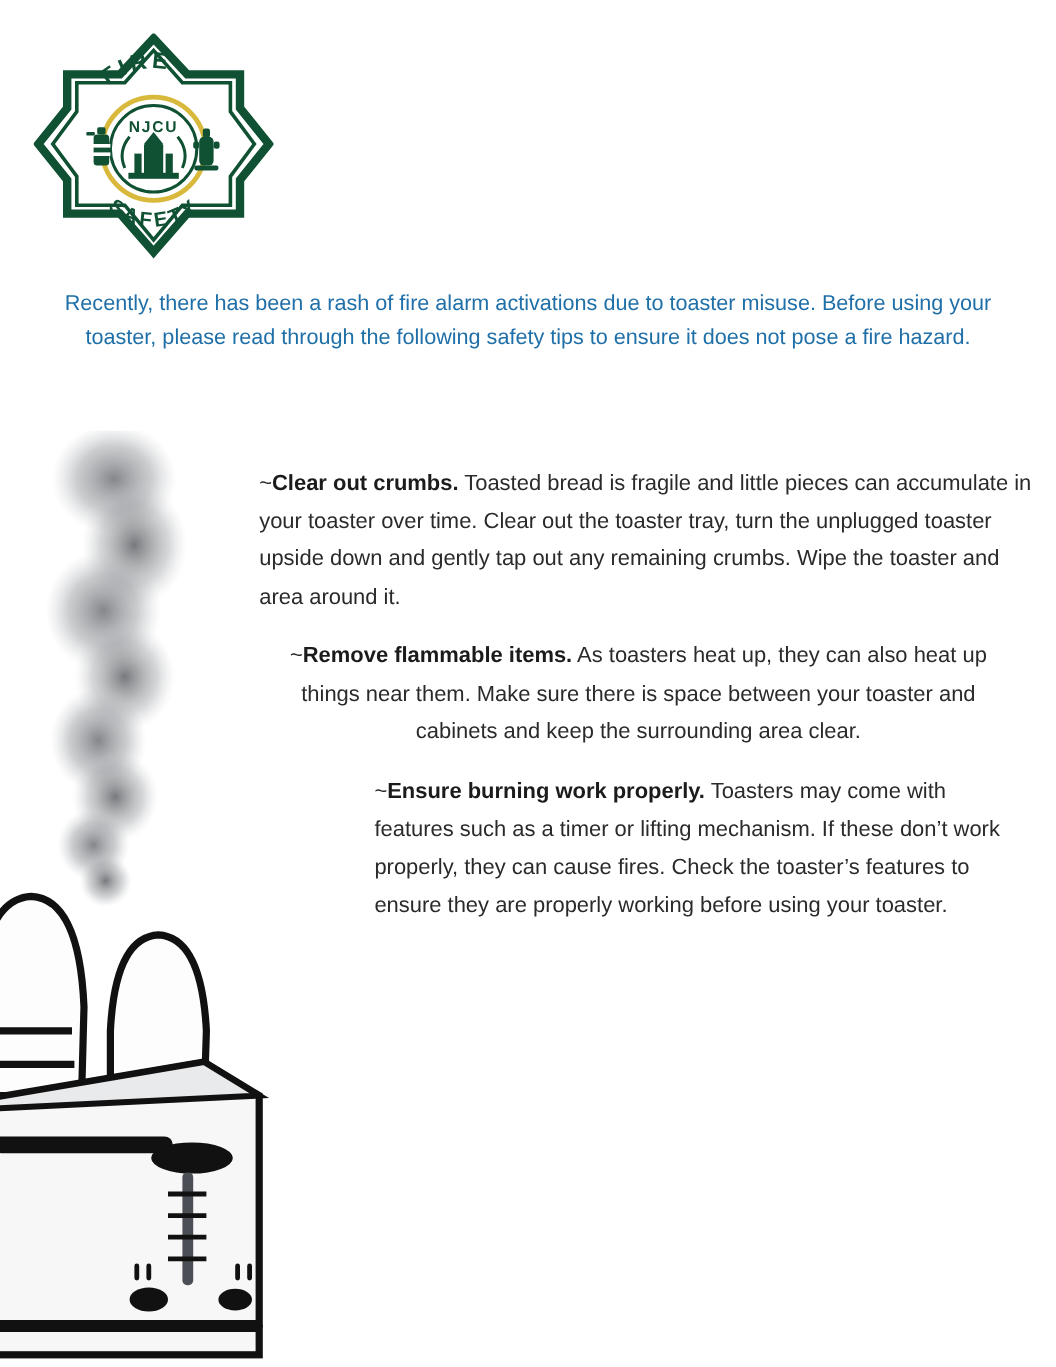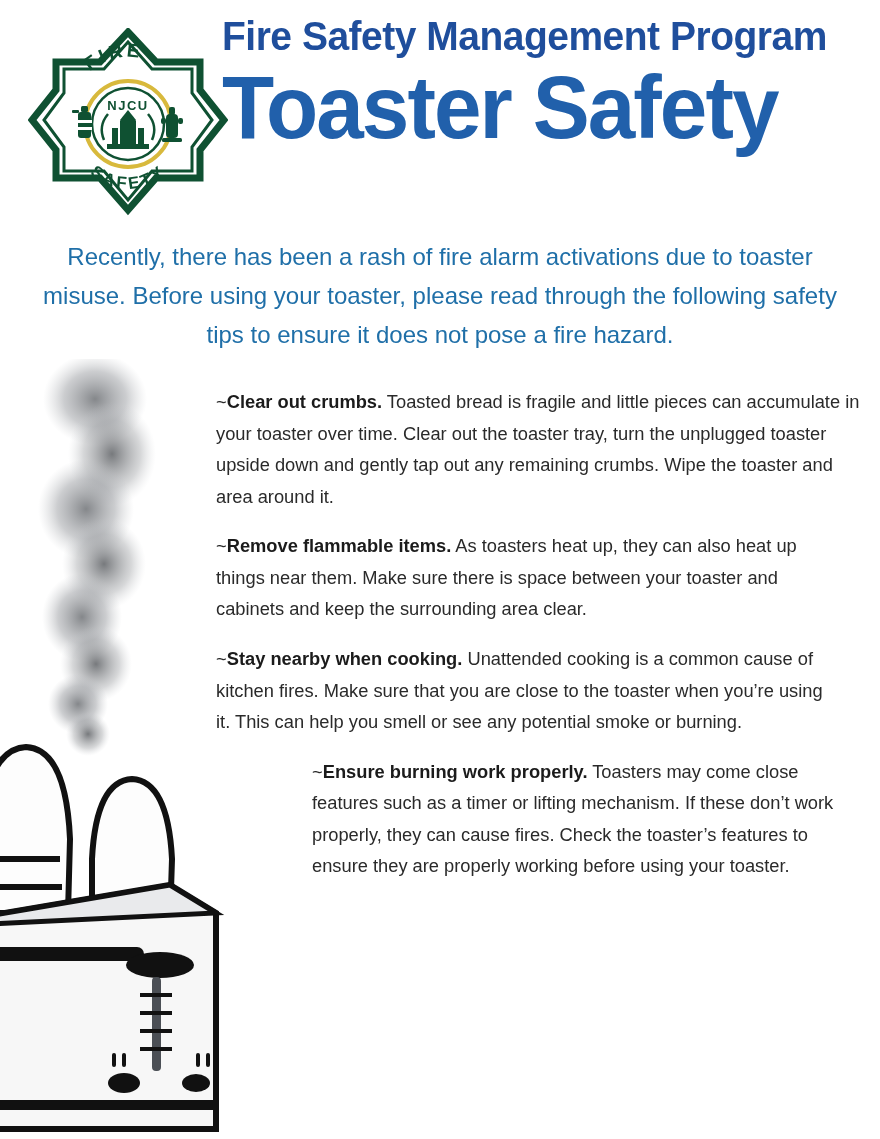--- a/index.html
+++ b/index.html
@@ -59,21 +59,21 @@
   }
 
   
   .intro {
     position: absolute;
     top: 238px;
     left: 24px;
     width: 832px;
     text-align: center;
     color: #1f6fa8;
-    font-size: 24px;
+    font-size: 18px;
     line-height: 1.62;
     font-family: "Liberation Sans", sans-serif;
   }
 
   
   .tips {
     position: absolute;
     top: 368px;
     left: 0;
     width: 880px;
@@ -86,21 +86,21 @@
   }
   .tip b {
     font-weight: bold;
     color: #1b1b1b;
   }
   .tip-1, .tip-2, .tip-3 {
     margin-left: 216px;
     width: 642px;
   }
   .tip-1 { width: 646px; }
-  .tip-2 { width: 632px; }
+  .tip-2 { width: 632px; text-align: center; }
   .tip-3 { width: 622px; }
   .tip-4, .tip-5 {
     margin-left: 312px;
     width: 540px;
   }
   .tip-4 { margin-bottom: 23px; }
 
   
   .art {
     position: absolute;
@@ -163,24 +163,20 @@
       <g fill="#0f5132">
         <rect x="138" y="86" width="12" height="24" rx="4"></rect>
         <rect x="133" y="90" width="5" height="6" rx="2"></rect>
         <rect x="150" y="90" width="5" height="6" rx="2"></rect>
         <rect x="141" y="79" width="6" height="8" rx="2"></rect>
         <rect x="134" y="110" width="20" height="4" rx="1.5"></rect>
       </g>
     </svg>
   </div>
 
-  <div class="title-block">
-    <div class="title-line1">Fire Safety Management Program</div>
-    <div class="title-line2">Toaster Safety</div>
-  </div>
 </div>
 
 <div class="intro">Recently, there has been a rash of fire alarm activations due to toaster misuse. Before using your toaster, please read through the following safety tips to ensure it does not pose a fire hazard.</div>
 
 <div class="art">
   <svg viewBox="0 0 230 780" width="230" height="780">
     <defs>
       <radialGradient id="smokeG" cx="50%" cy="50%" r="50%">
         <stop offset="0%" stop-color="#6f7276" stop-opacity="0.85"></stop>
         <stop offset="60%" stop-color="#8d9095" stop-opacity="0.45"></stop>
@@ -242,22 +238,19 @@
 <div class="tips">
 
   <p class="tip tip-1">
     <span>~</span><b>Clear out crumbs.</b><span> Toasted bread is fragile and little pieces can accumulate in your toaster over time. Clear out the toaster tray, turn the unplugged toaster upside down and gently tap out any remaining crumbs. Wipe the toaster and area around it.</span>
   </p>
 
   <p class="tip tip-2">
     <span>~</span><b>Remove flammable items.</b><span> As toasters heat up, they can also heat up things near them. Make sure there is space between your toaster and cabinets and keep the surrounding area clear.</span>
   </p>
 
-  <p class="tip tip-3">
-    <span>~</span><b>Stay nearby when cooking.</b><span> Unattended cooking is a common cause of kitchen fires. Make sure that you are close to the toaster when you’re using it. This can help you smell or see any potential smoke or burning.</span>
+
+  <p class="tip tip-4">
+    <span>~</span><b>Ensure burning work properly.</b><span> Toasters may come with features such as a timer or lifting mechanism. If these don’t work properly, they can cause fires. Check the toaster’s features to ensure they are properly working before using your toaster.</span>
   </p>
 
-  <p class="tip tip-4">
-    <span>~</span><b>Ensure burning work properly.</b><span> Toasters may come close features such as a timer or lifting mechanism. If these don’t work properly, they can cause fires. Check the toaster’s features to ensure they are properly working before using your toaster.</span>
-  </p>
-
 
 </div>
 
 </body></html>

